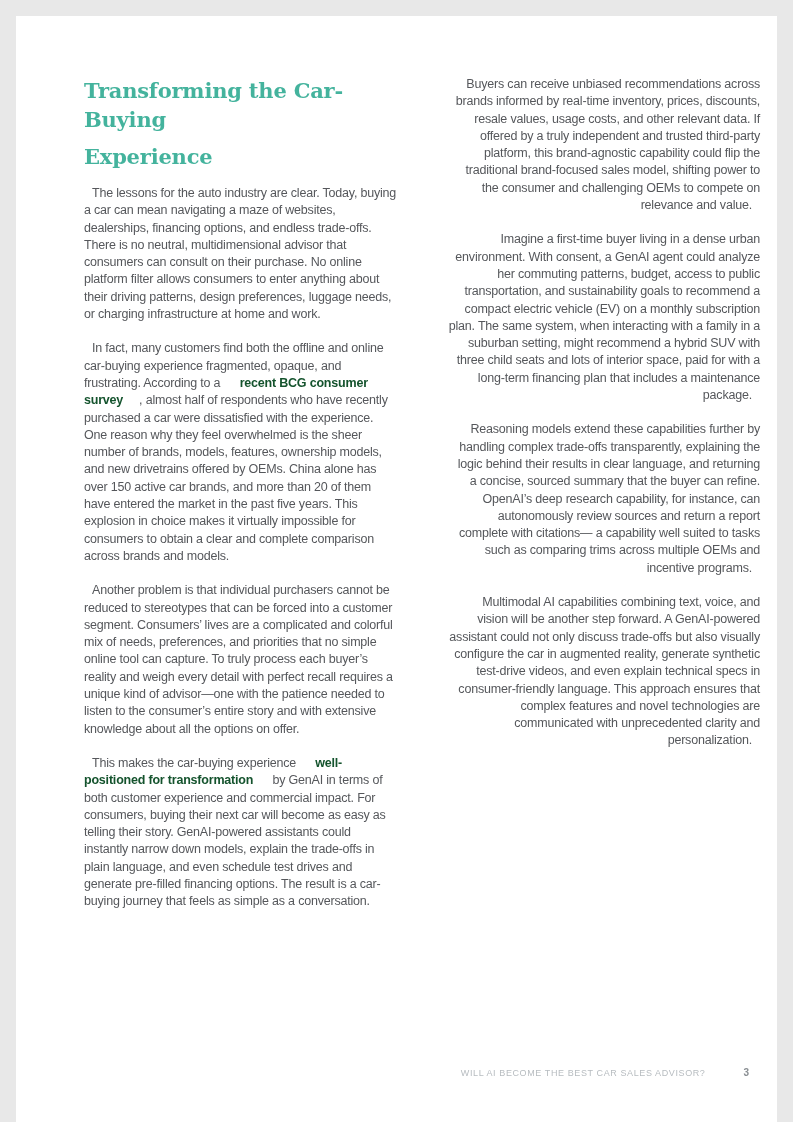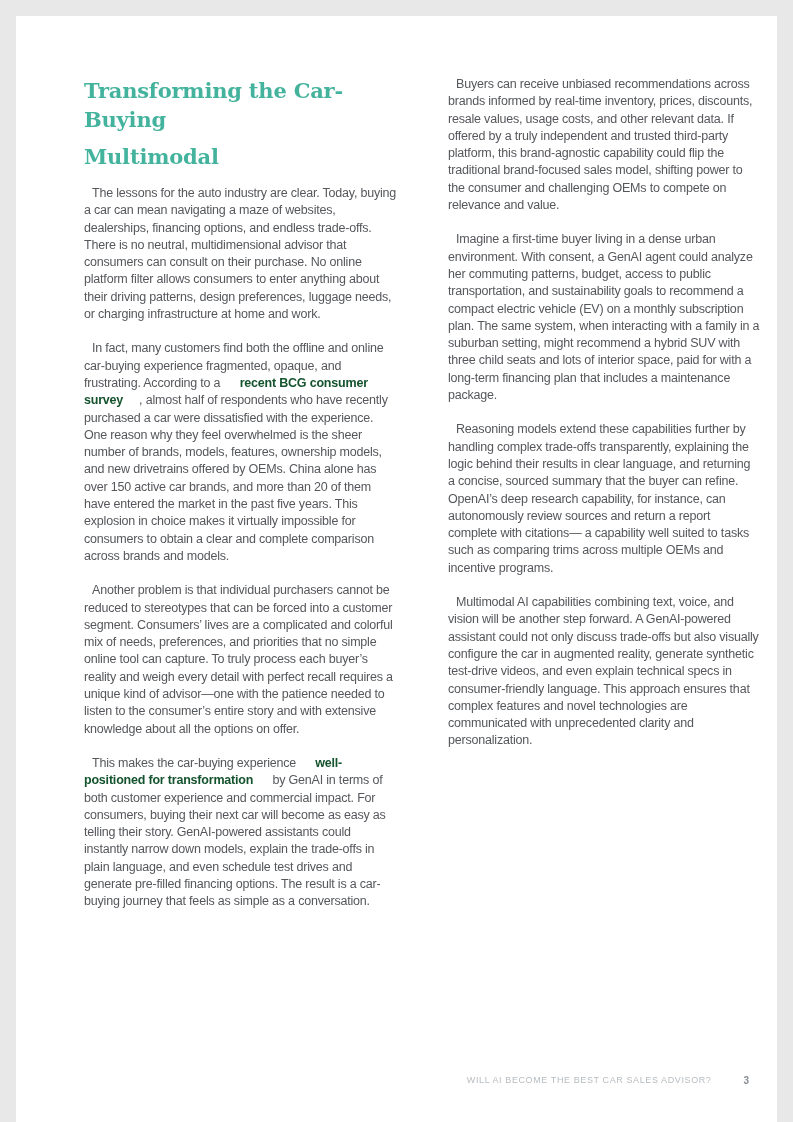--- a/index.html
+++ b/index.html
@@ -11,21 +11,21 @@
     margin: 0 auto;
     background: #ffffff;
     overflow: hidden;
     font-family: "Liberation Sans", sans-serif;
   }
   .col {
     position: absolute;
     top: 44px;
   }
   .col-left  { left: 44px;  width: 346px; }
-  .col-right { left: 408px; width: 344px; }
+  .col-right { left: 408px; width: 344px; text-align: right; }
   .title {
     font-family: "DejaVu Serif", serif;
     font-weight: bold;
     font-size: 21px;
     line-height: 29px;
     color: #44B39D;
     letter-spacing: -0.2px;
     margin-bottom: 14px;
   }
   .title .title-line { display: block; }
@@ -37,24 +37,24 @@
     margin-bottom: 17px;
   }
   .inline-link {
     color: #14532d;
     font-weight: bold;
     cursor: pointer;
   }
   .footer {
     position: absolute;
     right: 44px;
-    bottom: 36px;
+    bottom: 44px;
     display: flex;
-    align-items: flex-start;
-    gap: 16px;
+    align-items: center;
+    gap: 22px;
   }
   .footer-title {
     font-size: 9px;
     letter-spacing: 0.6px;
     color: #B7BCC0;
     text-transform: uppercase;
   }
   .page-number {
     font-size: 10px;
     font-weight: bold;
@@ -62,21 +62,21 @@
   }
 </style>
 </head>
 <body>
 
 <div class="page">
 
   <section class="col col-left">
     <h1 class="title">
       <span class="title-line">Transforming the Car-Buying</span>
-      <span class="title-line">Multimodal</span>
+      <span class="title-line">Experience</span>
     </h1>
     <div class="paragraphs">
         <p class="body-para"><span>The lessons for the auto industry are clear. Today, buying a car can mean navigating a maze of websites, dealerships, financing options, and endless trade-offs. There is no neutral, multidimensional advisor that consumers can consult on their purchase. No online platform filter allows consumers to enter anything about their driving patterns, design preferences, luggage needs, or charging infrastructure at home and work.</span></p>
         <p class="body-para"><span>In fact, many customers find both the offline and online car-buying experience fragmented, opaque, and frustrating. According to a </span><span class="inline-link">recent BCG consumer survey</span><span>, almost half of respondents who have recently purchased a car were dissatisfied with the experience. One reason why they feel overwhelmed is the sheer number of brands, models, features, ownership models, and new drivetrains offered by OEMs. China alone has over 150 active car brands, and more than 20 of them have entered the market in the past five years. This explosion in choice makes it virtually impossible for consumers to obtain a clear and complete comparison across brands and models.</span></p>
         <p class="body-para"><span>Another problem is that individual purchasers cannot be reduced to stereotypes that can be forced into a customer segment. Consumers’ lives are a complicated and colorful mix of needs, preferences, and priorities that no simple online tool can capture. To truly process each buyer’s reality and weigh every detail with perfect recall requires a unique kind of advisor—one with the patience needed to listen to the consumer’s entire story and with extensive knowledge about all the options on offer.</span></p>
         <p class="body-para"><span>This makes the car-buying experience </span><span class="inline-link">well-positioned for transformation</span><span> by GenAI in terms of both customer experience and commercial impact. For consumers, buying their next car will become as easy as telling their story. GenAI-powered assistants could instantly narrow down models, explain the trade-offs in plain language, and even schedule test drives and generate pre-filled financing options. The result is a car-buying journey that feels as simple as a conversation.</span></p>
       </div>
   </section>
 
   <section class="col col-right">

